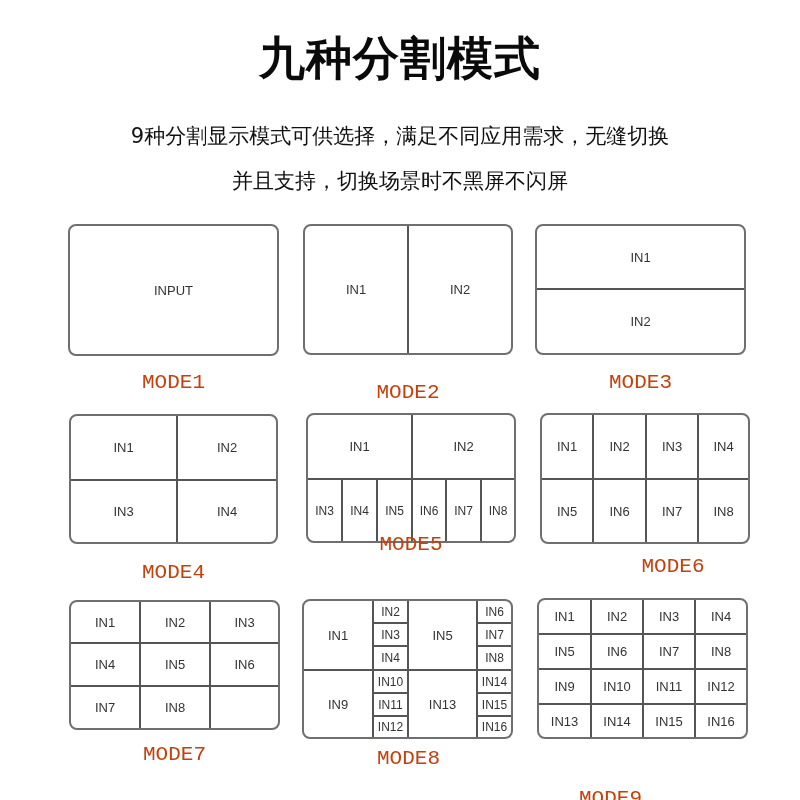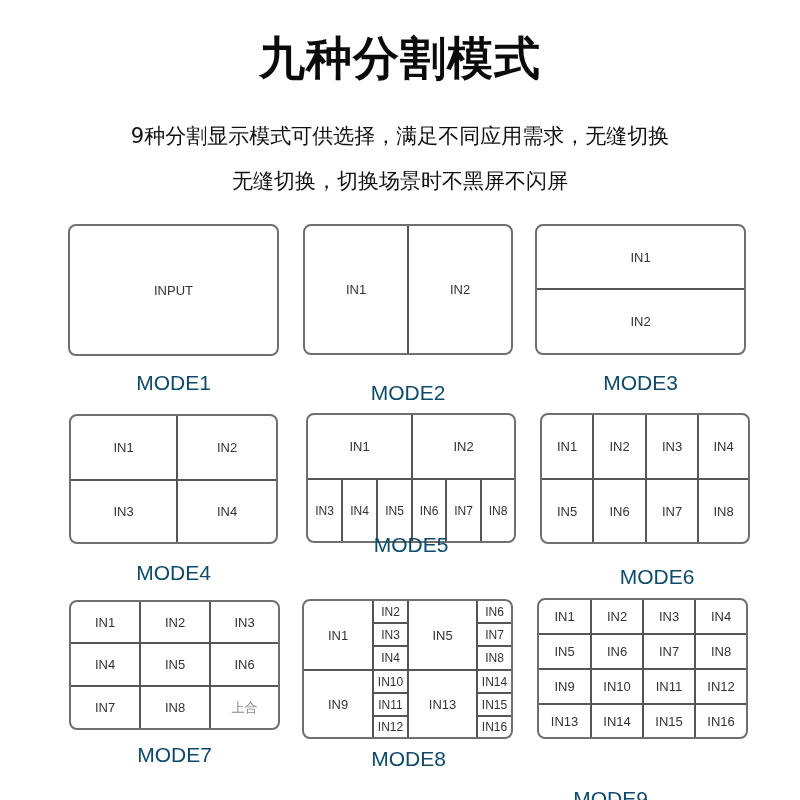--- a/index.html
+++ b/index.html
@@ -13,29 +13,29 @@
   .desc.l2 { top:167px; }
   .box { position:absolute; border:2px solid #6f6f6f; border-radius:8px;
          box-sizing:border-box; background:#fff; overflow:hidden; }
   .cell { position:absolute; box-sizing:border-box; display:flex;
           align-items:center; justify-content:center;
           font-family:"Liberation Sans", sans-serif; font-size:13px; color:#333; }
   .cell.small { font-size:12px; }
   .cell.faint { color:#888; }
   .hl { position:absolute; height:2px; background:#555; }
   .vl { position:absolute; width:2px; background:#555; }
-  .mode { position:absolute; text-align:center; font-family:Liberation Sans, sans-serif;
-          font-size:21px; color:#0c4a6e; }
+  .mode { position:absolute; text-align:center; font-family:Liberation Mono, monospace;
+          font-size:21px; color:#c2410c; }
 </style>
 </head>
 <body>
 
 <div class="title">九种分割模式</div>
 <div class="desc l1">9种分割显示模式可供选择，满足不同应用需求，无缝切换</div>
-<div class="desc l2">无缝切换，切换场景时不黑屏不闪屏</div>
+<div class="desc l2">并且支持，切换场景时不黑屏不闪屏</div>
 
 <div class="box" style="left:68px;top:224px;width:211px;height:132px;">
   <div class="cell" style="left:0;top:0;width:100%;height:100%;">INPUT</div>
 </div>
 <div class="mode" style="left:68px;width:211px;top:371px;">MODE1</div>
 
 <div class="box" style="left:303px;top:224px;width:210px;height:131px;">
   <div class="vl" style="left:102px;top:0;height:100%;"></div>
   <div class="cell" style="left:0;top:0;width:102px;height:100%;">IN1</div>
   <div class="cell" style="left:104px;top:0;width:102px;height:100%;">IN2</div>
@@ -84,36 +84,35 @@
   <div class="hl" style="top:63px;left:0;width:100%;"></div>
   <div class="cell" style="left:0;top:0;width:50px;height:63px;">IN1</div>
   <div class="cell" style="left:52px;top:0;width:51px;height:63px;">IN2</div>
   <div class="cell" style="left:105px;top:0;width:50px;height:63px;">IN3</div>
   <div class="cell" style="left:157px;top:0;width:49px;height:63px;">IN4</div>
   <div class="cell" style="left:0;top:65px;width:50px;height:62px;">IN5</div>
   <div class="cell" style="left:52px;top:65px;width:51px;height:62px;">IN6</div>
   <div class="cell" style="left:105px;top:65px;width:50px;height:62px;">IN7</div>
   <div class="cell" style="left:157px;top:65px;width:49px;height:62px;">IN8</div>
 </div>
-<div class="mode" style="left:552px;width:210px;top:555px;margin-top:10px;">MODE6</div>
+<div class="mode" style="left:568px;width:210px;top:555px;">MODE6</div>
 
 <div class="box" style="left:69px;top:600px;width:211px;height:130px;">
   <div class="vl" style="left:68px;top:0;height:100%;"></div>
   <div class="vl" style="left:138px;top:0;height:100%;"></div>
   <div class="hl" style="top:40px;left:0;width:100%;"></div>
   <div class="hl" style="top:83px;left:0;width:100%;"></div>
   <div class="cell" style="left:0;top:0;width:68px;height:40px;">IN1</div>
   <div class="cell" style="left:70px;top:0;width:68px;height:40px;">IN2</div>
   <div class="cell" style="left:140px;top:0;width:67px;height:40px;">IN3</div>
   <div class="cell" style="left:0;top:42px;width:68px;height:41px;">IN4</div>
   <div class="cell" style="left:70px;top:42px;width:68px;height:41px;">IN5</div>
   <div class="cell" style="left:140px;top:42px;width:67px;height:41px;">IN6</div>
   <div class="cell" style="left:0;top:85px;width:68px;height:41px;">IN7</div>
   <div class="cell" style="left:70px;top:85px;width:68px;height:41px;">IN8</div>
-  <div class="cell faint" style="left:140px;top:85px;width:67px;height:41px;">上合</div>
 </div>
 <div class="mode" style="left:69px;width:211px;top:743px;">MODE7</div>
 
 <div class="box" style="left:302px;top:599px;width:211px;height:140px;">
 
   <div class="hl" style="top:68px;left:0;width:100%;"></div>
 
   <div class="vl" style="left:68px;top:0;height:100%;"></div>
   <div class="vl" style="left:103px;top:0;height:100%;"></div>
   <div class="vl" style="left:172px;top:0;height:100%;"></div>

